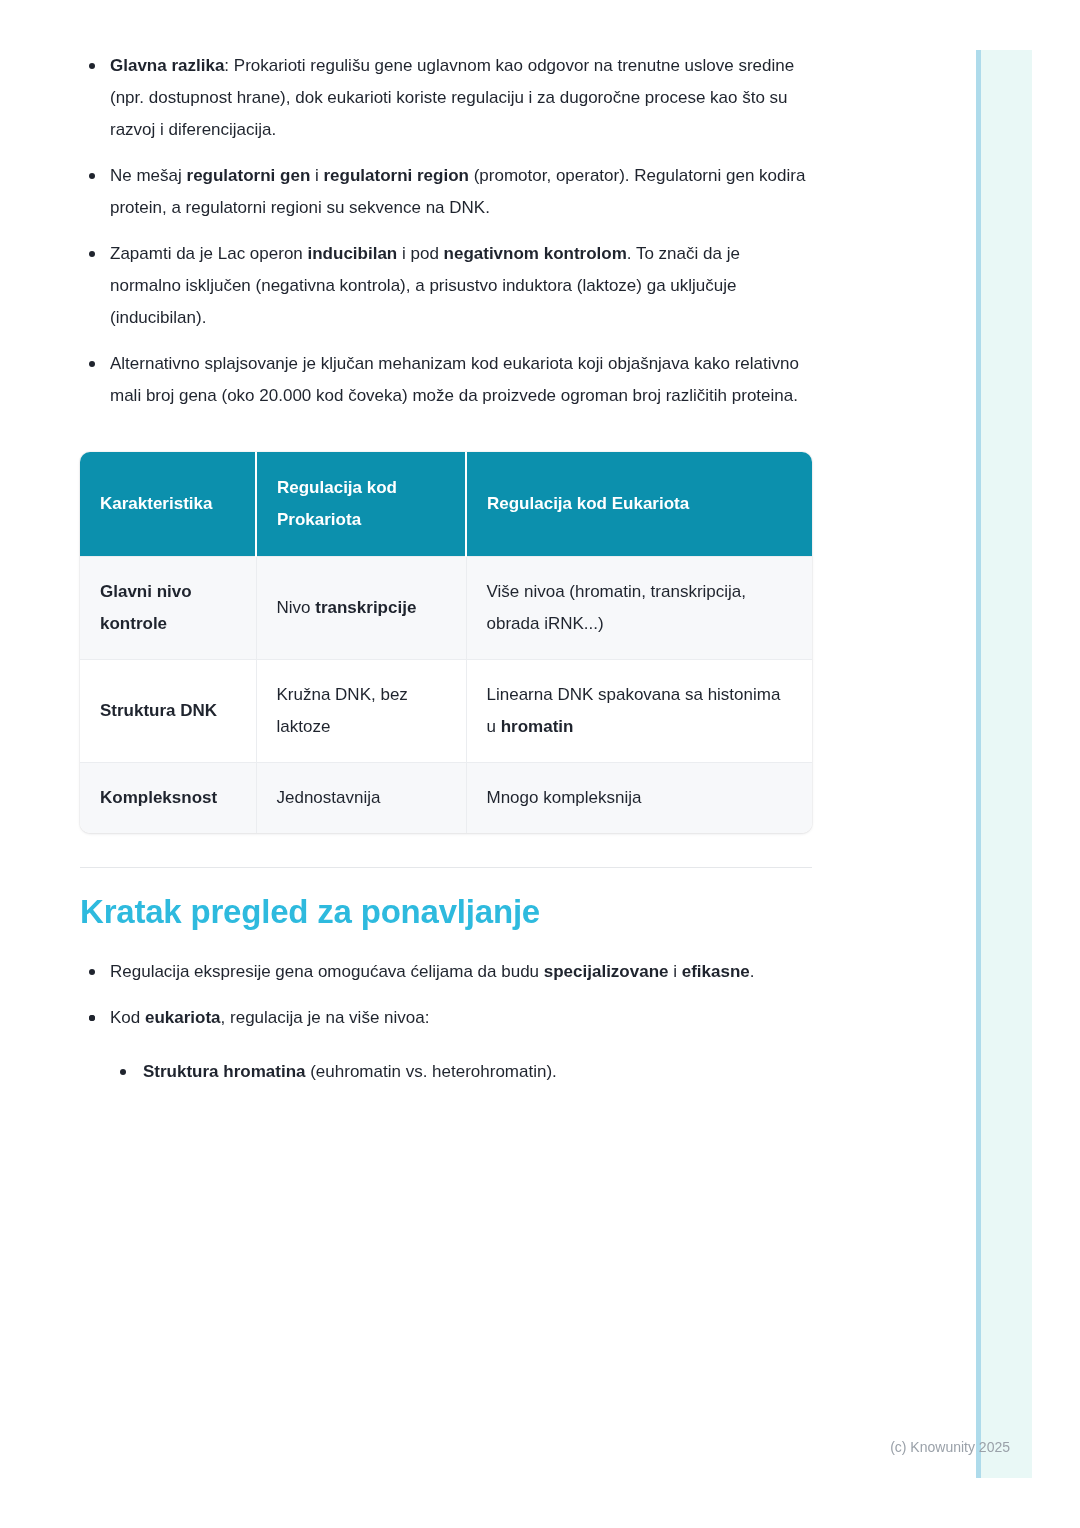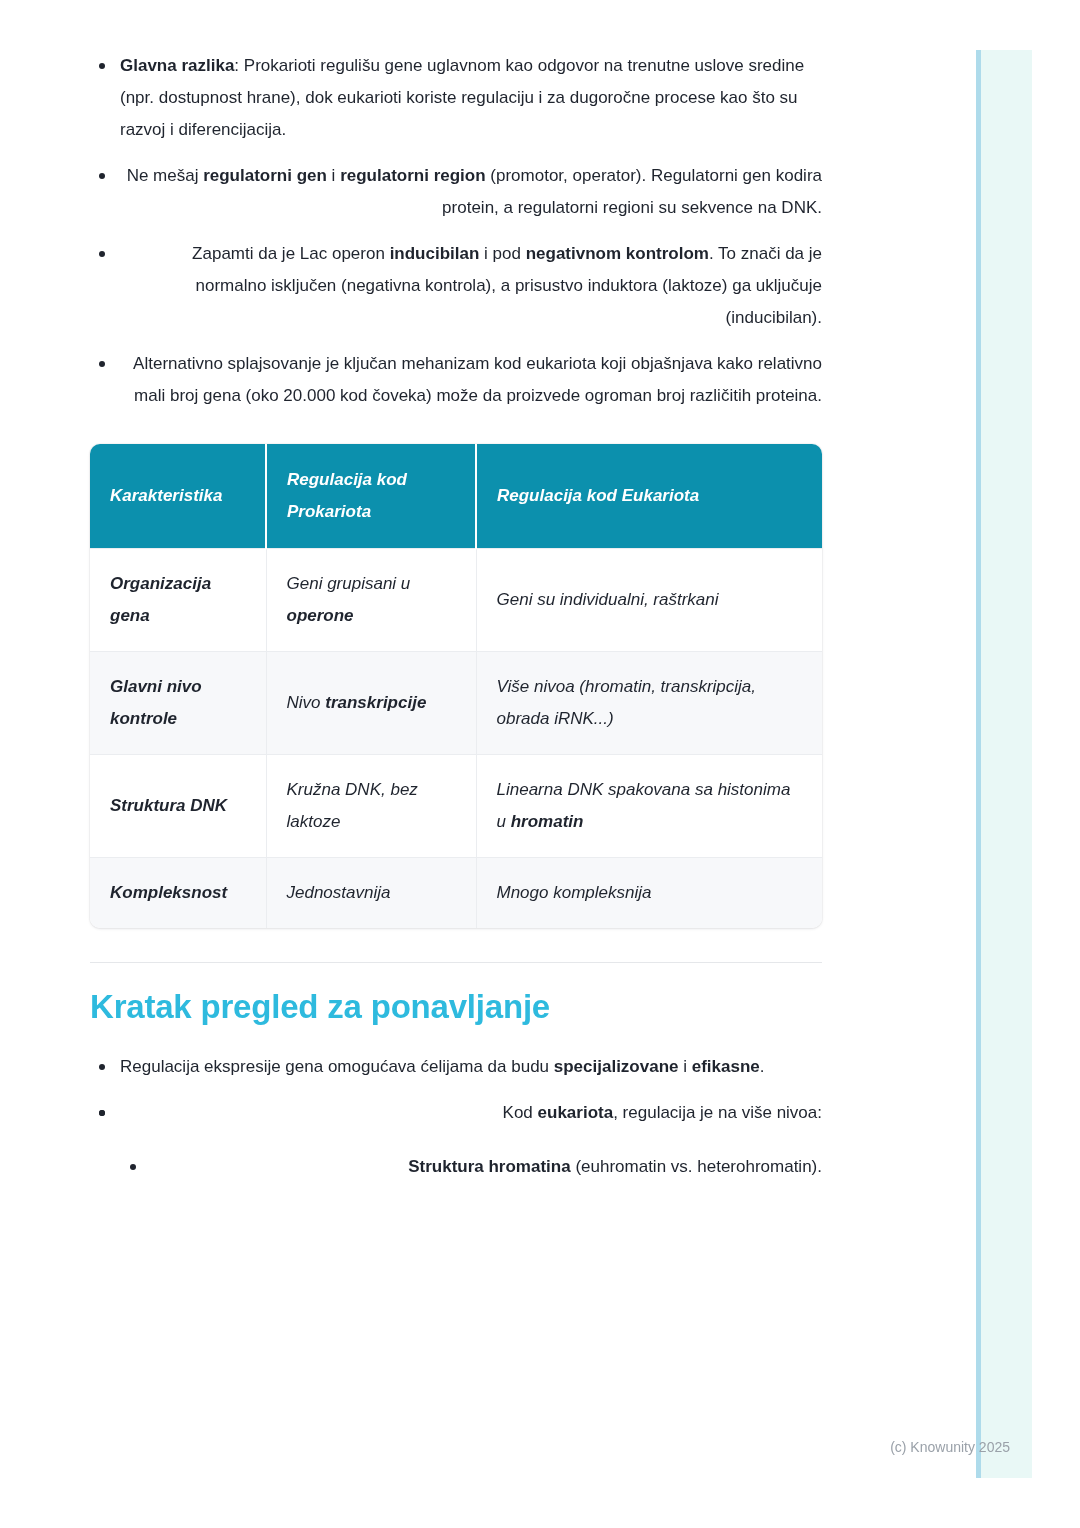--- a/index.html
+++ b/index.html
@@ -21,43 +21,42 @@
     font-family:"Liberation Sans","DejaVu Sans",sans-serif;
     font-size:17px;line-height:32px;
   }
   b{font-weight:700;}
 
   .stripe{
     position:absolute;left:976px;top:50px;width:56px;height:1428px;
     background:var(--stripe-fill);border-left:5px solid var(--stripe-border);
     z-index:0;
   }
-  .content{position:absolute;left:90px;top:50px;width:732px;z-index:1;}
+  .content{position:absolute;left:80px;top:50px;width:732px;z-index:1;}
 
   
   .list{margin:0;}
   .li{position:relative;padding-left:30px;}
-  .li + .li{margin-top:14px;text-align:right;}
+  .li + .li{margin-top:14px;}
   .li .txt{margin:0;}
   .mk{position:absolute;left:9px;top:13px;width:6px;height:6px;border-radius:50%;
       background:var(--body-text);}
   .mk.circle{left:7px;top:12px;width:7px;height:7px;background:transparent;
       border:1.5px solid var(--body-text);}
   .sublist{margin-top:0;}
   .sublist .li{padding-left:33px;}
   .sublist .li + .li{margin-top:14px;}
   .sublist.gapped{margin-top:22px;}
   .sublist .mk{left:10px;}
   .sublist .mk.circle{left:8px;}
 
   
   .table-wrap{
-    margin-top:32px;border-radius:10px;overflow:hidden;
+    margin-top:40px;border-radius:10px;overflow:hidden;
     box-shadow:0 1px 3px rgba(16,24,40,.10), 0 0 0 1px rgba(16,24,40,.03);
-    font-style:italic;
   }
   table{border-collapse:collapse;width:100%;table-layout:fixed;}
   col.c1{width:176px;}col.c2{width:210px;}col.c3{width:346px;}
   th{
     background:var(--table-header-bg);color:#ffffff;font-weight:700;
     text-align:left;vertical-align:middle;padding:20px 20px;
     border-right:2.5px solid #ffffff;font-size:17px;line-height:32px;
   }
   th:last-child{border-right:none;}
   td{
@@ -116,25 +115,20 @@
           <col class="c3">
         </colgroup>
       <thead>
         <tr>
           <th>Karakteristika</th>
           <th>Regulacija kod Prokariota</th>
           <th>Regulacija kod Eukariota</th>
         </tr>
       </thead>
       <tbody>
-        <tr>
-          <td class="label">Organizacija gena</td>
-          <td>Geni grupisani u <b>operone</b></td>
-          <td>Geni su individualni, raštrkani</td>
-        </tr>
         <tr class="alt">
           <td class="label">Glavni nivo kontrole</td>
           <td>Nivo <b>transkripcije</b></td>
           <td>Više nivoa (hromatin, transkripcija, obrada iRNK...)</td>
         </tr>
         <tr>
           <td class="label">Struktura DNK</td>
           <td>Kružna DNK, bez laktoze</td>
           <td>Linearna DNK spakovana sa histonima u <b>hromatin</b></td>
         </tr>

